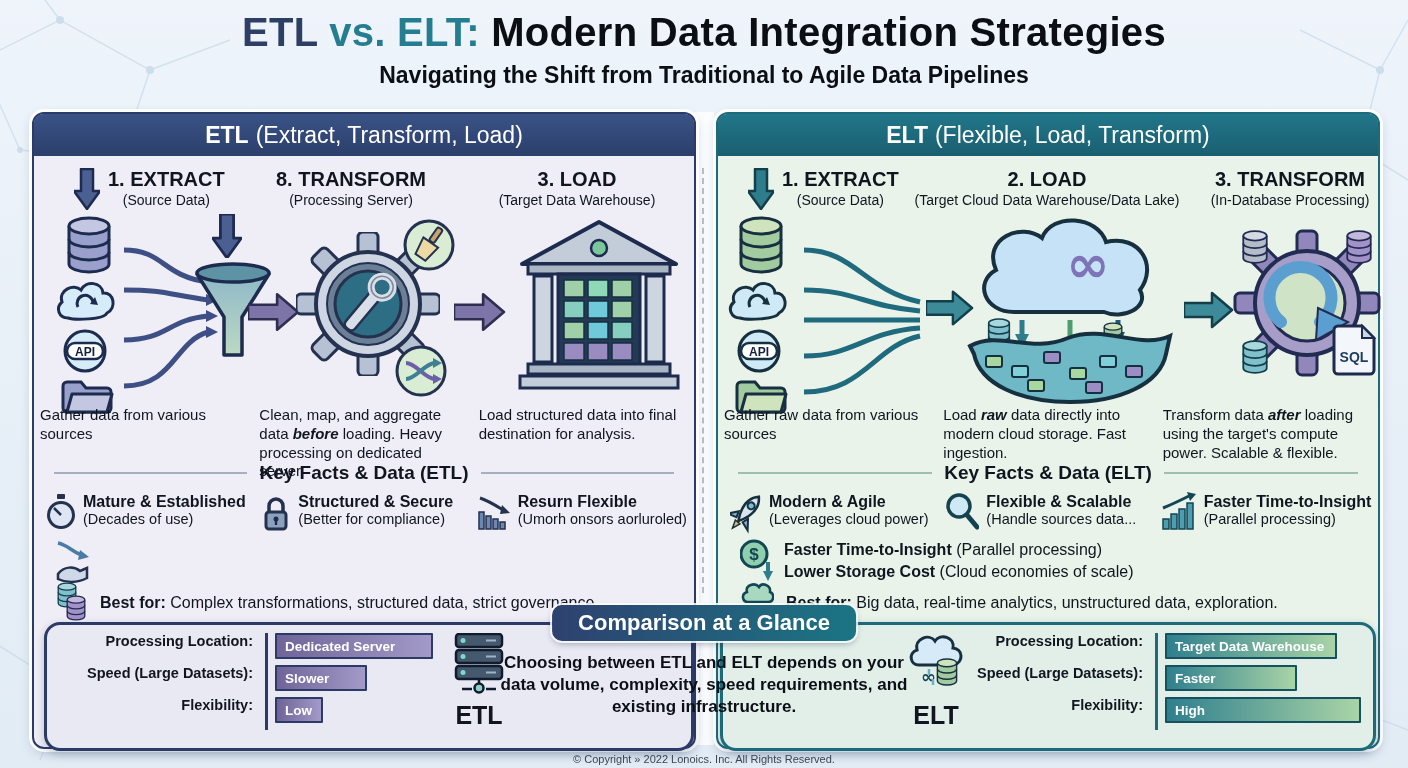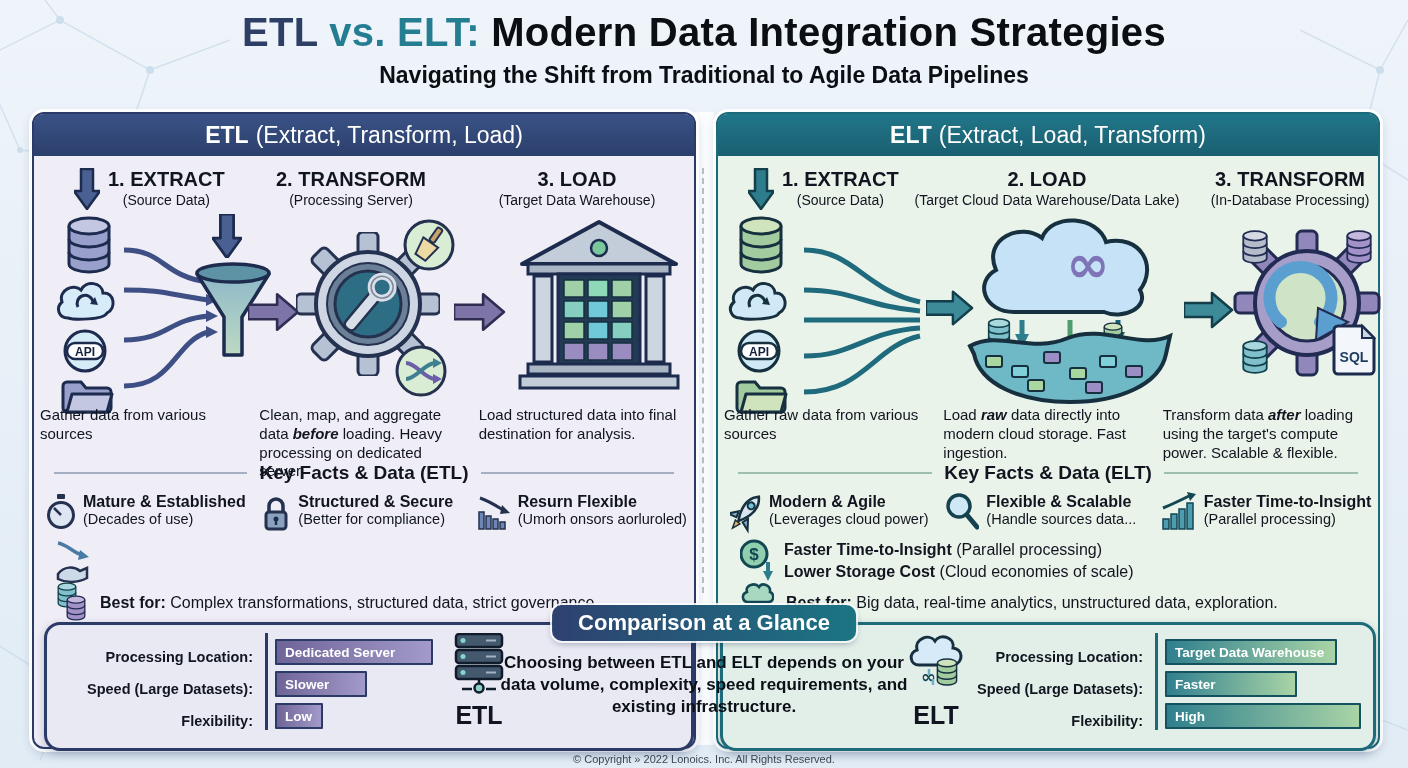--- a/index.html
+++ b/index.html
@@ -62,21 +62,21 @@
   
   .comp-box{position:absolute;top:622px;height:123px;border-radius:16px;z-index:3;box-shadow:0 3px 8px rgba(30,50,90,.25);}
   .comp-left{left:44px;width:644px;background:#e9e9f4;border:3px solid #2b3a66;}
   .comp-right{left:720px;width:650px;background:#e2efe9;border:3px solid #1d6b7a;}
   .crows{position:absolute;top:8px;}
   .comp-left .crows{left:12px;}
   .comp-right .crows{left:188px;}
   .crows::before{content:"";position:absolute;top:0;height:97px;width:3px;}
   .comp-left .crows::before{left:206px;background:#2b3a66;}
   .comp-right .crows::before{left:244px;background:#1d6b7a;}
-  .crow{display:flex;align-items:flex-end;height:32px;}
+  .crow{display:flex;align-items:flex-start;height:32px;}
   .clabel{font-weight:700;font-size:14.5px;white-space:nowrap;}
   .comp-left .clabel{width:194px;padding-right:12px;text-align:right;}
   .comp-right .clabel{width:232px;padding-right:12px;text-align:right;}
   .cbar{height:26px;border:2px solid;display:flex;align-items:center;padding-left:8px;color:#fff;font-weight:700;font-size:13.5px;white-space:nowrap;box-sizing:border-box;margin-left:10px;border-radius:1px;}
   .comp-left .cbar{background:linear-gradient(90deg,#6f6497,#a29ac8);border-color:#2b3a66;}
   .comp-right .cbar{background:linear-gradient(90deg,#2f7f8e,#a9d4a6);border-color:#14525f;}
   .cicon{position:absolute;text-align:center;z-index:4;}
   .cetl-ic{left:396px;top:8px;width:72px;}
   .celt-ic{left:180px;top:10px;width:66px;}
   .cicon .lbl{font-size:25px;font-weight:800;margin-top:2px;}
@@ -169,21 +169,21 @@
     <div class="step p-step1 stepflex">
       <svg class="down-etl" width="26" height="42">
           <use href="#sym-downstep"></use>
         </svg>
       <div>
           <div class="st">1. EXTRACT</div>
           <div class="ss">(Source Data)</div>
         </div>
     </div>
     <div class="step p-step2">
-        <div class="st">2. TRANSFORM</div>
+        <div class="st">8. TRANSFORM</div>
         <div class="ss">(Processing Server)</div>
       </div>
     <div class="step p-step3">
         <div class="st">3. LOAD</div>
         <div class="ss">(Target Data Warehouse)</div>
       </div>
 
     <div class="diagram">
       <svg class="i-db src-etl" width="50" height="58">
           <use href="#sym-db"></use>
@@ -357,21 +357,21 @@
         <use href="#sym-db" x="0" y="0" width="22" height="26" class="db-teal"></use>
         <use href="#sym-db" x="9" y="13" width="22" height="26" class="db-purple"></use>
       </svg>
       <div><b>Best for:</b><span> Complex transformations, structured data, strict governance.</span></div>
     </div>
   </section>
 
   <section class="panel elt">
     <div class="panel-header">
         <span class="acr">ELT</span>
-        <span class="hrest">(Extract, Load, Transform)</span>
+        <span class="hrest">(Flexible, Load, Transform)</span>
       </div>
 
     <div class="step p-step1 stepflex">
       <svg class="down-elt" width="26" height="42">
           <use href="#sym-downstep"></use>
         </svg>
       <div>
           <div class="st">1. EXTRACT</div>
           <div class="ss">(Source Data)</div>
         </div>

